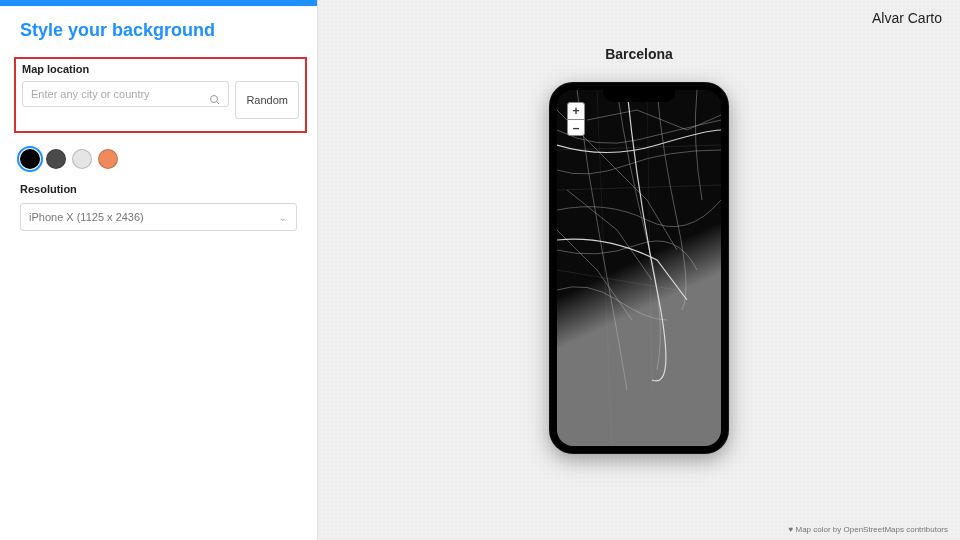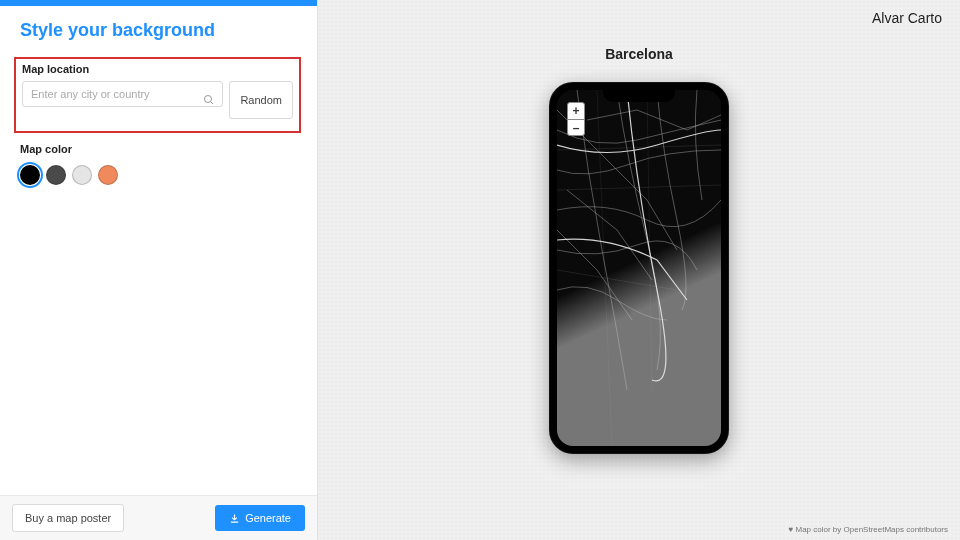--- a/index.html
+++ b/index.html
@@ -1,21 +1,21 @@
 <!DOCTYPE html>
 <html><head>
 <meta charset="utf-8">
 <style>
 * { box-sizing: border-box; margin: 0; padding: 0; }
 body { font-family: -apple-system, BlinkMacSystemFont, "Segoe UI", Arial, sans-serif; width: 960px; height: 540px; overflow: hidden; display: flex; }
 .sidebar { width: 318px; height: 540px; background: #fff; border-right: 1px solid #e0e0e0; display: flex; flex-direction: column; position: relative; }
 .topbar { height: 6px; background: #1e90ff; }
 .title { color: #1e90ff; font-size: 18px; font-weight: 600; padding: 14px 20px 16px; }
 .section-label { font-size: 11px; font-weight: 600; color: #222; padding: 0 20px 4px; }
-.highlight-box { border: 2px solid #d63031; margin: 0 16px 10px 14px; padding: 4px 6px 6px; }
+.highlight-box { border: 2px solid #d63031; margin: 0 10px 10px 14px; padding: 4px 6px 6px; }
 .highlight-box .section-label { padding-left: 0; padding-bottom: 6px; }
 .loc-row { display: flex; gap: 6px; margin-bottom: 6px; }
 .input { border: 1px solid #d9d9d9; border-radius: 3px; font-size: 11px; color: #333; padding: 6px 8px; width: 100%; background: #fff; }
 .input::placeholder { color: #aaa; }
 .search-wrap { position: relative; flex: 1; }
 .search-icon { position: absolute; right: 8px; top: 50%; transform: translateY(-50%); width: 12px; height: 12px; color: #999; }
 .random-btn { border: 1px solid #d9d9d9; background: #fff; border-radius: 3px; font-size: 11px; padding: 12px 10px; cursor: pointer; color: #444; }
 .colors { display: flex; gap: 6px; padding: 6px 20px 14px; }
 .swatch { width: 20px; height: 20px; border-radius: 50%; border: 1px solid rgba(0,0,0,0.2); cursor: pointer; }
 .swatch.selected { outline: 2px solid #1e90ff; outline-offset: 1px; }
@@ -53,38 +53,33 @@
         <input class="input" placeholder="Enter any city or country" style="">
         <svg class="search-icon" viewBox="0 0 24 24" fill="none" stroke="currentColor" stroke-width="2">
             <circle cx="10" cy="10" r="7"></circle>
             <line x1="20" y1="20" x2="15" y2="15"></line>
           </svg>
       </div>
       <button class="random-btn">Random</button>
     </div>
   </div>
 
-  <div class="section-label">Map color</div>
   <div class="colors">
     <div class="swatch selected" style="background:#000"></div>
     <div class="swatch" style="background:#4a4a4a"></div>
     <div class="swatch" style="background:#e5e5e5"></div>
     <div class="swatch" style="background:#f08a5d"></div>
   </div>
 
+  <div class="section-label">Resolution</div>
+  <div class="select-wrap">
+    <div class="select">iPhone X (1125 x 2436)</div>
+    <span class="chevron">⌄</span>
+  </div>
 
-  <div class="footer">
-    <button class="buy-btn">Buy a map poster</button>
-    <button class="gen-btn">
-      <svg width="11" height="11" viewBox="0 0 24 24" fill="none" stroke="currentColor" stroke-width="2.5">
-          <path d="M12 3v12m0 0l-5-5m5 5l5-5M4 20h16"></path>
-        </svg>
-      <span>Generate</span>
-    </button>
-  </div>
 </div>
 
 <div class="preview">
   <div class="brand">Alvar Carto</div>
   <div class="city">Barcelona</div>
 
   <div class="phone">
     <div class="screen">
       <div class="notch"></div>
       <div class="map">

